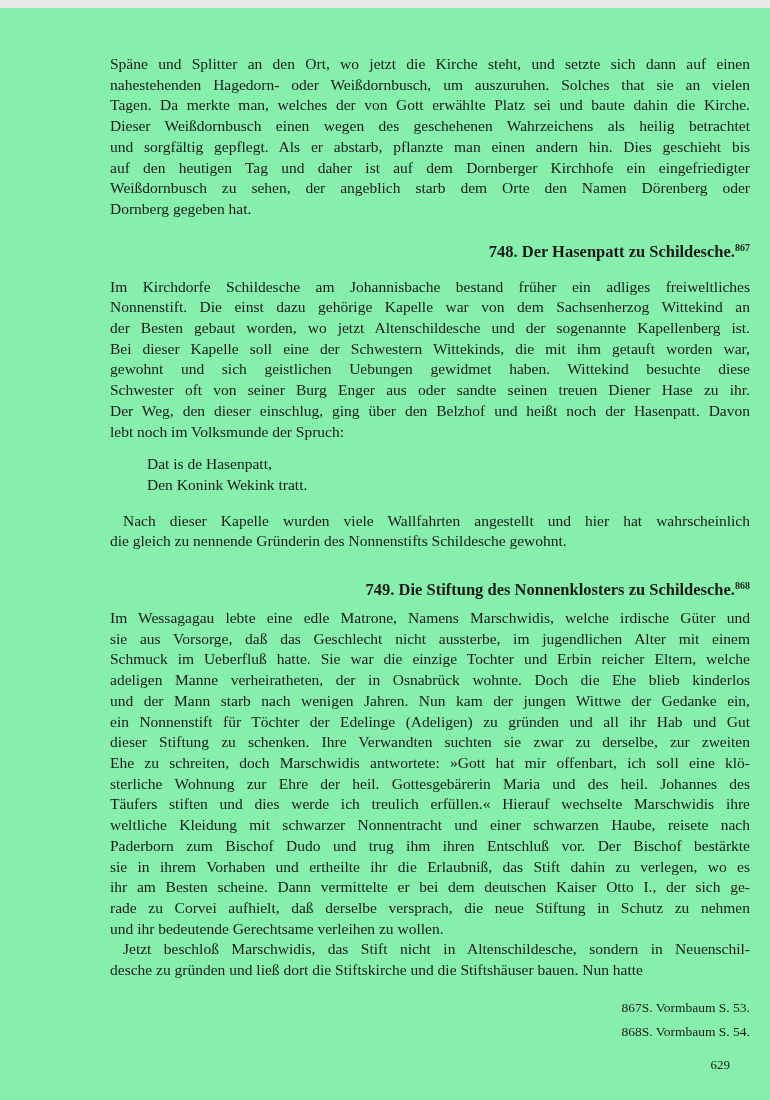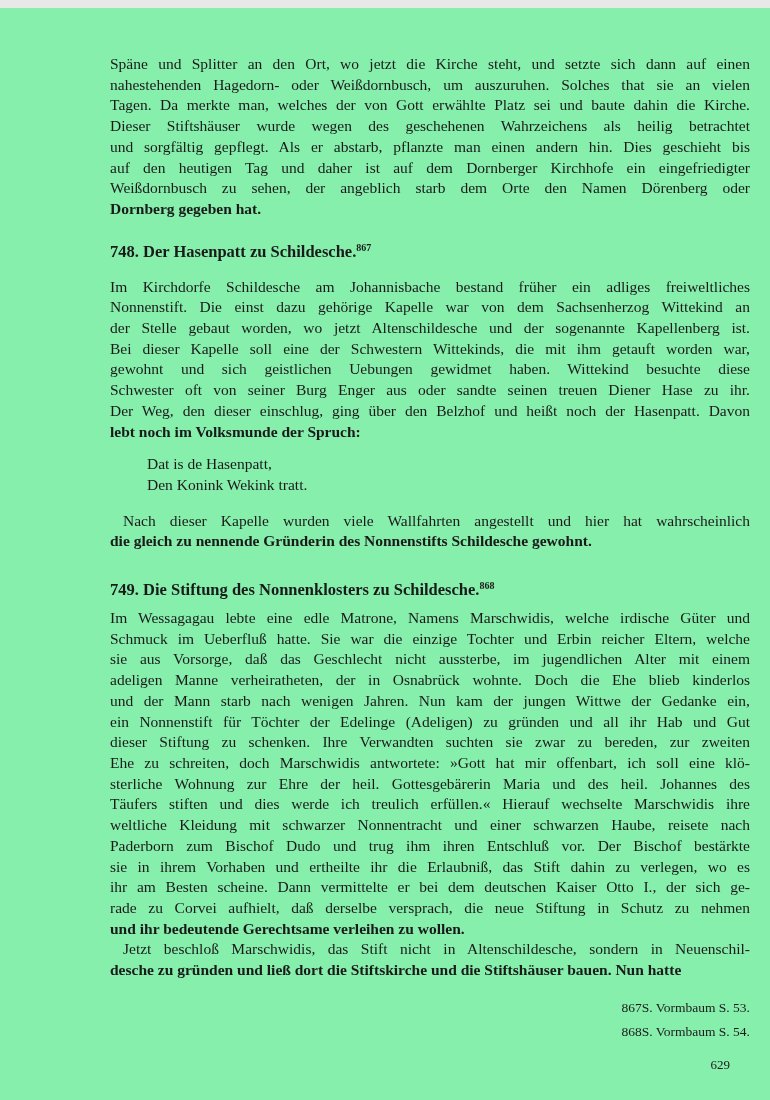--- a/index.html
+++ b/index.html
@@ -21,25 +21,24 @@
   }
   .para { margin: 0; }
   .line {
     font-size: 15.5px;
     line-height: 20.7px;
     text-align: justify;
     text-align-last: justify;
   }
   .line.last {
     text-align-last: left;
-    font-weight: bold;
   }
   .para.indent .line:first-child { text-indent: 13px; }
   .heading {
-    text-align: left;
+    text-align: right;
     font-weight: bold;
     font-size: 16.5px;
     line-height: 21px;
     margin: 21px 0 15px 0;
   }
   .heading.h2 { margin-top: 27px; margin-bottom: 8px; }
   .heading sup {
     font-size: 10px;
     font-weight: bold;
     line-height: 0;
@@ -68,54 +67,54 @@
 </style>
 </head>
 <body>
 
 <div class="page">
   <div class="text-block" id="text-block">
       <div class="para">
         <div class="line">Späne und Splitter an den Ort, wo jetzt die Kirche steht, und setzte sich dann auf einen</div>
         <div class="line">nahestehenden Hagedorn- oder Weißdornbusch, um auszuruhen. Solches that sie an vielen</div>
         <div class="line">Tagen. Da merkte man, welches der von Gott erwählte Platz sei und baute dahin die Kirche.</div>
-        <div class="line">Dieser Stiftshäuser wurde wegen des geschehenen Wahrzeichens als heilig betrachtet</div>
+        <div class="line">Dieser Weißdornbusch einen wegen des geschehenen Wahrzeichens als heilig betrachtet</div>
         <div class="line">und sorgfältig gepflegt. Als er abstarb, pflanzte man einen andern hin. Dies geschieht bis</div>
         <div class="line">auf den heutigen Tag und daher ist auf dem Dornberger Kirchhofe ein eingefriedigter</div>
         <div class="line">Weißdornbusch zu sehen, der angeblich starb dem Orte den Namen Dörenberg oder</div>
         <div class="line last">Dornberg gegeben hat.</div>
       </div>
       <div class="heading"><span>748. Der Hasenpatt zu Schildesche.</span><sup>867</sup></div>
       <div class="para">
         <div class="line">Im Kirchdorfe Schildesche am Johannisbache bestand früher ein adliges freiweltliches</div>
         <div class="line">Nonnenstift. Die einst dazu gehörige Kapelle war von dem Sachsenherzog Wittekind an</div>
-        <div class="line">der Stelle gebaut worden, wo jetzt Altenschildesche und der sogenannte Kapellenberg ist.</div>
+        <div class="line">der Besten gebaut worden, wo jetzt Altenschildesche und der sogenannte Kapellenberg ist.</div>
         <div class="line">Bei dieser Kapelle soll eine der Schwestern Wittekinds, die mit ihm getauft worden war,</div>
         <div class="line">gewohnt und sich geistlichen Uebungen gewidmet haben. Wittekind besuchte diese</div>
         <div class="line">Schwester oft von seiner Burg Enger aus oder sandte seinen treuen Diener Hase zu ihr.</div>
         <div class="line">Der Weg, den dieser einschlug, ging über den Belzhof und heißt noch der Hasenpatt. Davon</div>
         <div class="line last">lebt noch im Volksmunde der Spruch:</div>
       </div>
       <div class="verse">
         <div class="line">Dat is de Hasenpatt,</div>
         <div class="line">Den Konink Wekink tratt.</div>
       </div>
       <div class="para indent">
         <div class="line">Nach dieser Kapelle wurden viele Wallfahrten angestellt und hier hat wahrscheinlich</div>
         <div class="line last">die gleich zu nennende Gründerin des Nonnenstifts Schildesche gewohnt.</div>
       </div>
       <div class="heading h2"><span>749. Die Stiftung des Nonnenklosters zu Schildesche.</span><sup>868</sup></div>
       <div class="para">
         <div class="line">Im Wessagagau lebte eine edle Matrone, Namens Marschwidis, welche irdische Güter und</div>
+        <div class="line">sie aus Vorsorge, daß das Geschlecht nicht aussterbe, im jugendlichen Alter mit einem</div>
         <div class="line">Schmuck im Ueberfluß hatte. Sie war die einzige Tochter und Erbin reicher Eltern, welche</div>
-        <div class="line">sie aus Vorsorge, daß das Geschlecht nicht aussterbe, im jugendlichen Alter mit einem</div>
         <div class="line">adeligen Manne verheiratheten, der in Osnabrück wohnte. Doch die Ehe blieb kinderlos</div>
         <div class="line">und der Mann starb nach wenigen Jahren. Nun kam der jungen Wittwe der Gedanke ein,</div>
         <div class="line">ein Nonnenstift für Töchter der Edelinge (Adeligen) zu gründen und all ihr Hab und Gut</div>
-        <div class="line">dieser Stiftung zu schenken. Ihre Verwandten suchten sie zwar zu bereden, zur zweiten</div>
+        <div class="line">dieser Stiftung zu schenken. Ihre Verwandten suchten sie zwar zu derselbe, zur zweiten</div>
         <div class="line">Ehe zu schreiten, doch Marschwidis antwortete: »Gott hat mir offenbart, ich soll eine klö-</div>
         <div class="line">sterliche Wohnung zur Ehre der heil. Gottesgebärerin Maria und des heil. Johannes des</div>
         <div class="line">Täufers stiften und dies werde ich treulich erfüllen.« Hierauf wechselte Marschwidis ihre</div>
         <div class="line">weltliche Kleidung mit schwarzer Nonnentracht und einer schwarzen Haube, reisete nach</div>
         <div class="line">Paderborn zum Bischof Dudo und trug ihm ihren Entschluß vor. Der Bischof bestärkte</div>
         <div class="line">sie in ihrem Vorhaben und ertheilte ihr die Erlaubniß, das Stift dahin zu verlegen, wo es</div>
         <div class="line">ihr am Besten scheine. Dann vermittelte er bei dem deutschen Kaiser Otto I., der sich ge-</div>
         <div class="line">rade zu Corvei aufhielt, daß derselbe versprach, die neue Stiftung in Schutz zu nehmen</div>
         <div class="line last">und ihr bedeutende Gerechtsame verleihen zu wollen.</div>
       </div>

